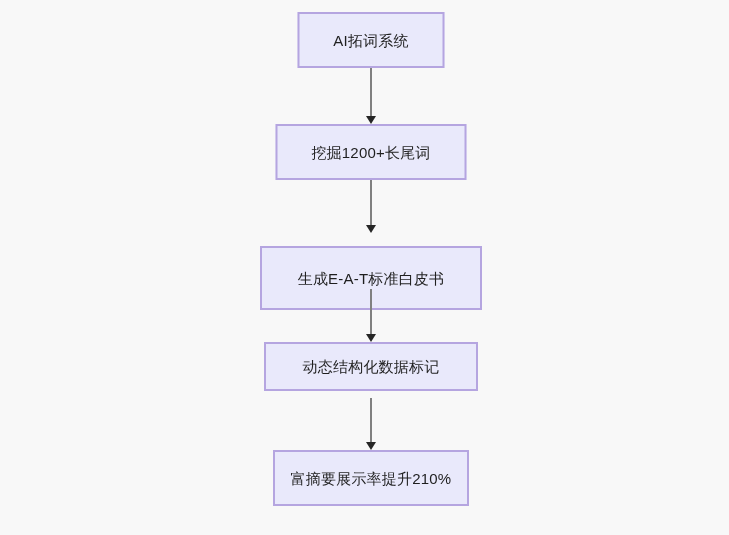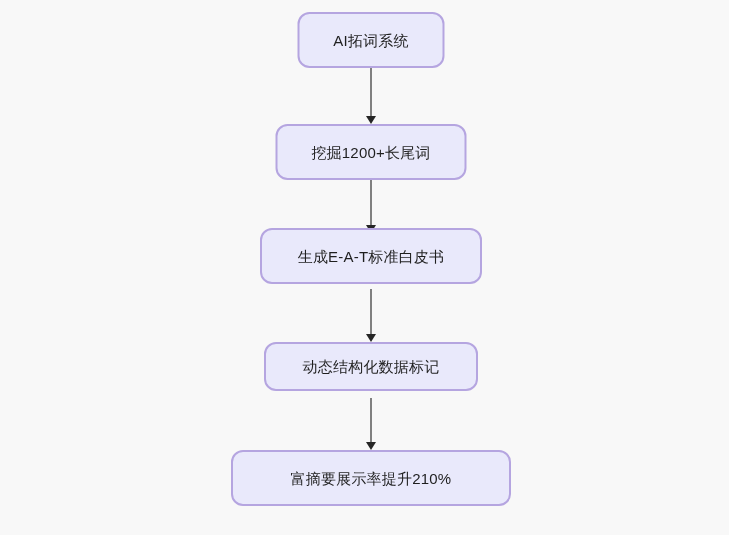--- a/index.html
+++ b/index.html
@@ -18,21 +18,21 @@
     position: relative;
     width: 729px;
     height: 535px;
   }
 
   .node {
     position: absolute;
     box-sizing: border-box;
     background: #e9e9fb;
     border: 2px solid #b5a5e0;
-    border-radius: 12px;
+    border-radius: 0;
     display: flex;
     align-items: center;
     justify-content: center;
     transform: translateX(-50%);
     left: 371px;
   }
 
   .node-label {
     font-size: 15px;
     line-height: 1;
@@ -86,35 +86,35 @@
 
   <div class="node" style="top:124px; width:191px; height:56px;justify-content:center;">
     <span class="node-label">挖掘1200+长尾词</span>
   </div>
 
   <div class="connector" style="top:180px; height:53px;">
     <div class="connector-line" style="height:45px;"></div>
     <div class="connector-arrow"></div>
   </div>
 
-  <div class="node" style="top:228px; width:222px; height:56px;">
+  <div class="node" style="top:246px; width:222px; height:64px;">
     <span class="node-label">生成E-A-T标准白皮书</span>
   </div>
 
   <div class="connector" style="top:289px; height:53px;">
     <div class="connector-line" style="height:45px;"></div>
     <div class="connector-arrow"></div>
   </div>
 
   <div class="node" style="top:342px; width:214px; height:49px;">
     <span class="node-label">动态结构化数据标记</span>
   </div>
 
   <div class="connector" style="top:398px; height:52px;">
     <div class="connector-line" style="height:44px;"></div>
     <div class="connector-arrow"></div>
   </div>
 
-  <div class="node" style="top:450px; width:280px; height:56px;">
+  <div class="node" style="top:450px; width:196px; height:56px;">
     <span class="node-label">富摘要展示率提升210%</span>
   </div>
 
 </div>
 
 </body></html>

